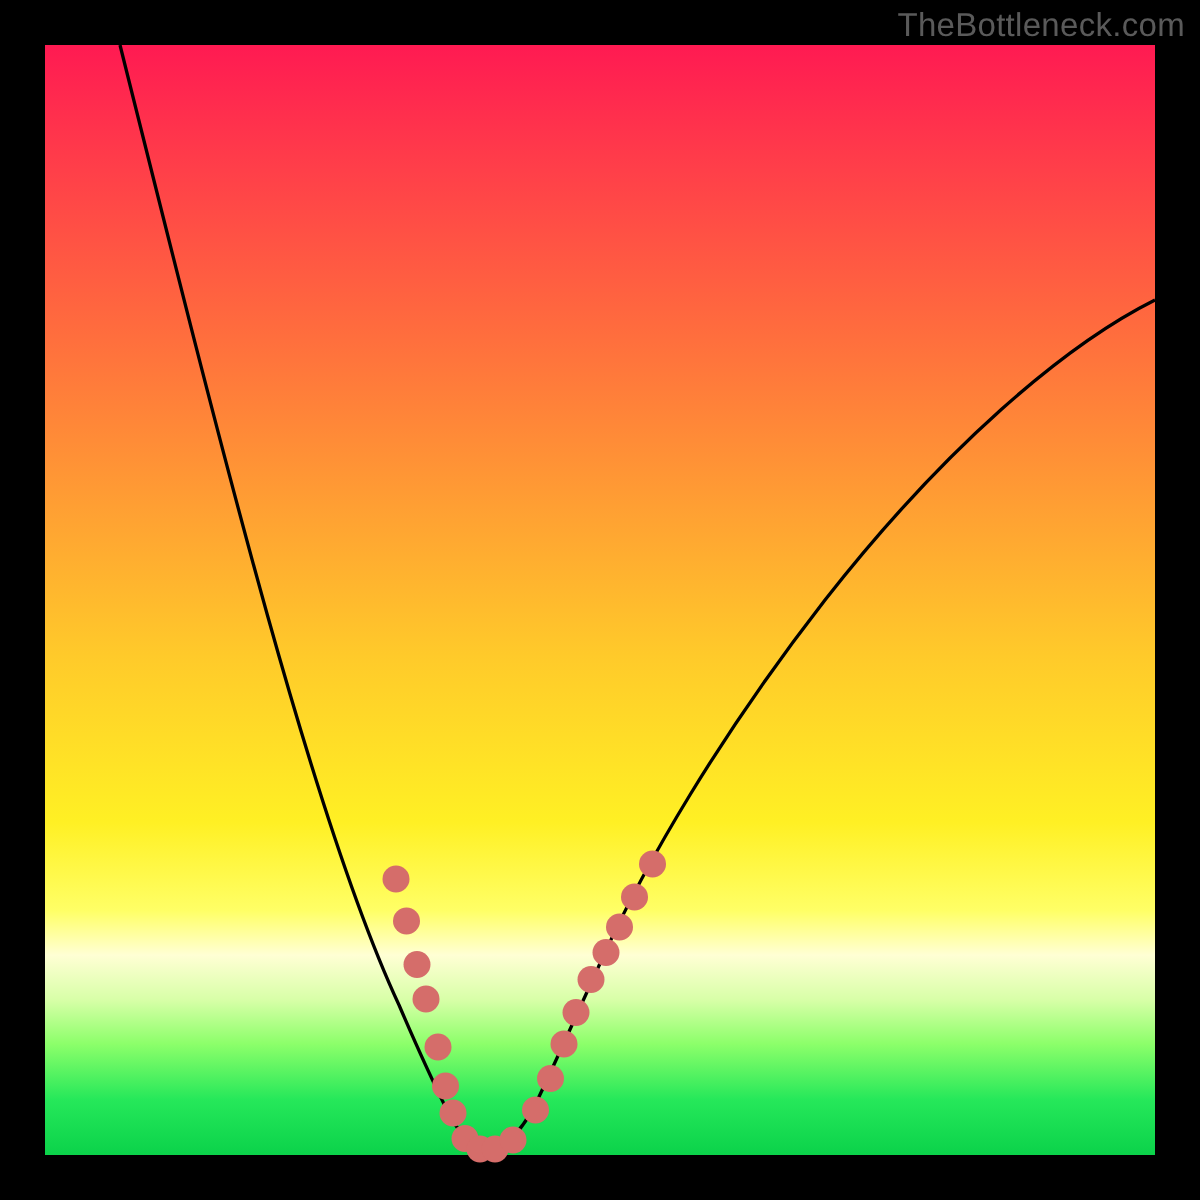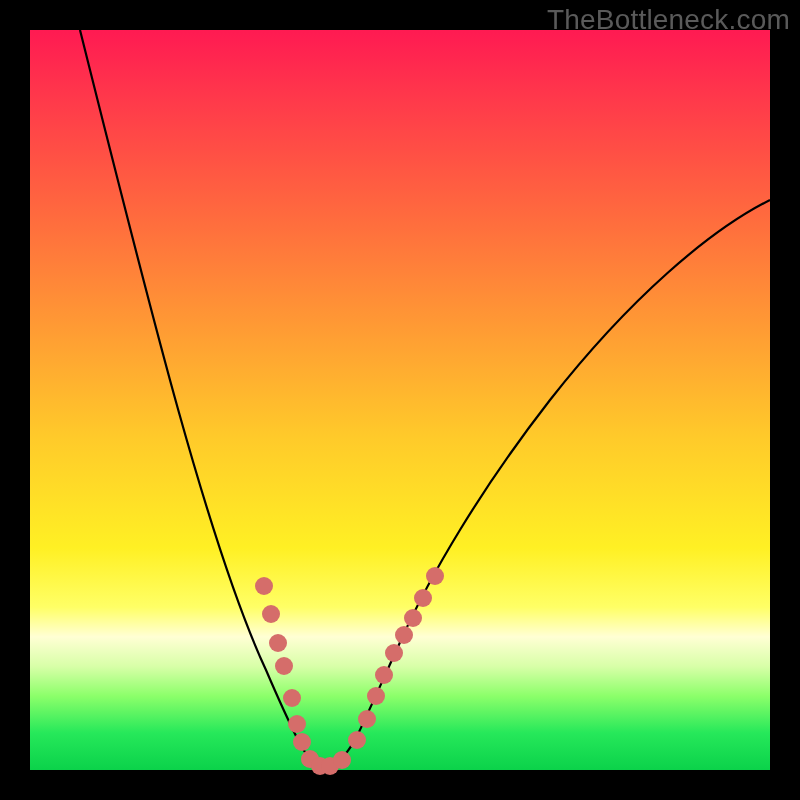--- a/index.html
+++ b/index.html
@@ -37,21 +37,21 @@
       #d8ffa8 86%,
       #8cff6a 90%,
       #26e85a 95%,
       #0bd24a 100%);
   }
   .watermark {
     position: absolute;
     top: 4px;
     right: 10px;
     color: #5a5a5a;
-    font-size: 28px;
+    font-size: 22px;
     font-weight: 500;
     letter-spacing: 0.2px;
     user-select: none;
   }
   svg.curve {
     position: absolute;
     left: 0;
     top: 0;
     width: 740px;
     height: 740px;

